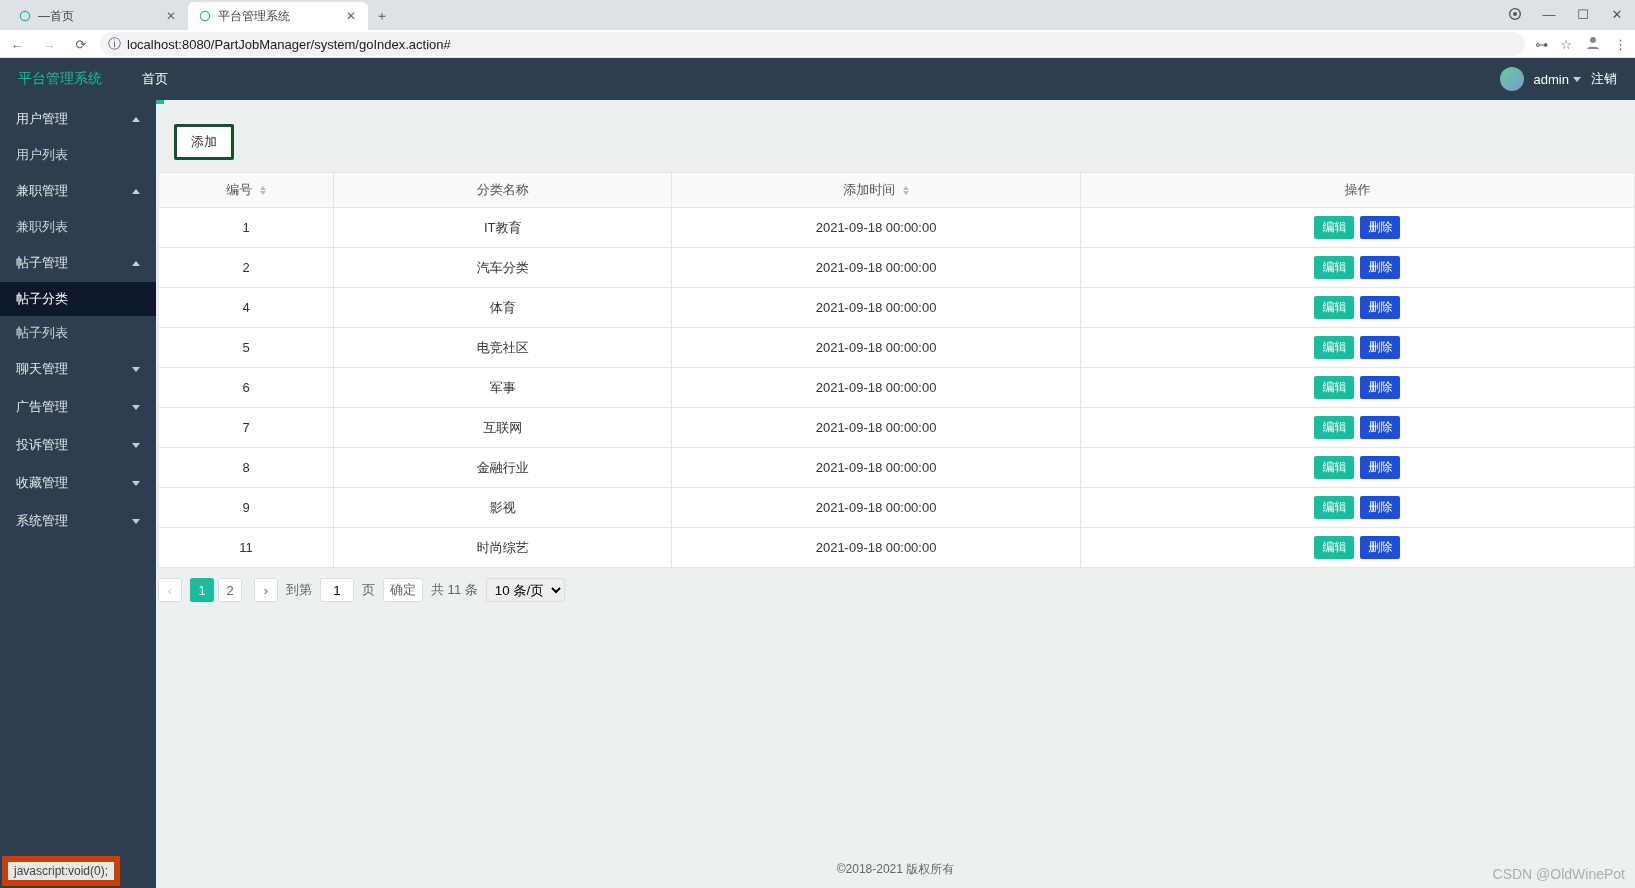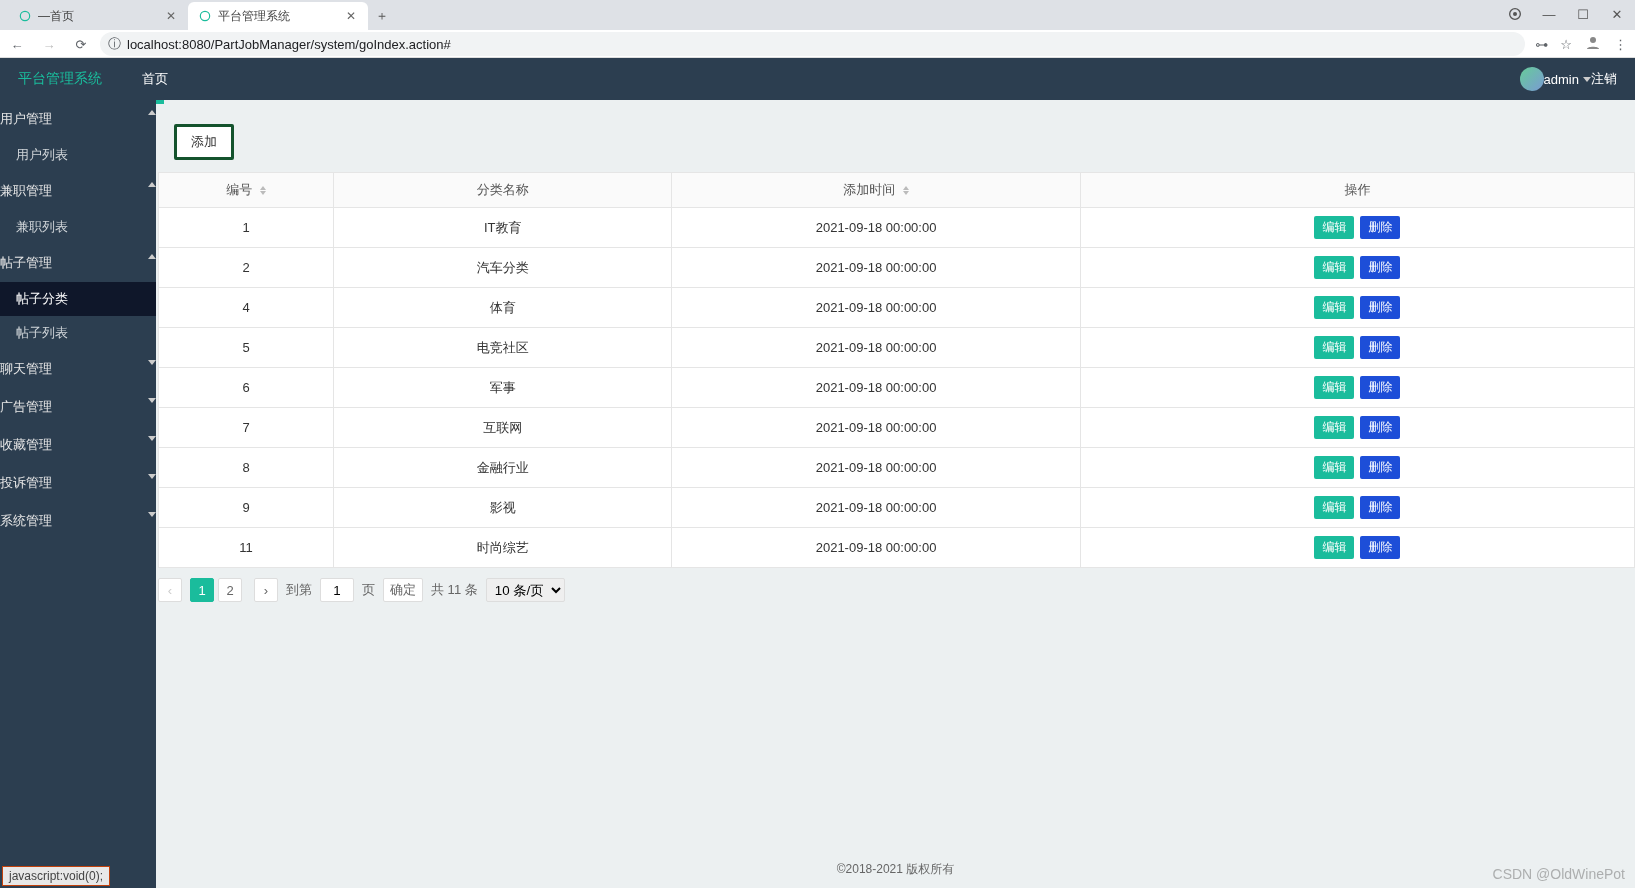--- a/index.html
+++ b/index.html
@@ -25,29 +25,29 @@
     .nav-icon { width: 18px; height: 18px; display:flex; align-items:center; justify-content:center; }
     .url-wrap { flex: 1; display: flex; align-items: center; gap: 6px; padding: 0 8px; height: 24px; border-radius: 12px; background: #f1f3f4; font-size: 13px; color: #202124; }
     .url-info-icon { color: #5f6368; }
     .addr-right { display: flex; align-items: center; gap: 12px; color: #5f6368; }
 
     
     .app-header { height: 42px; background: #2c3e50; display: flex; align-items: center; color: #fff; padding: 0 18px; }
     .brand { color: #1abc9c; font-size: 14px; margin-right: 40px; }
     .top-nav-item { color: #fff; font-size: 13px; cursor: pointer; }
     .header-spacer { flex: 1; }
-    .user-area { display: flex; align-items: center; }
+    .user-area { display: flex; align-items: center; gap: 10px; }
     .avatar { width: 24px; height: 24px; border-radius: 50%; background: linear-gradient(135deg,#6c9 0%, #7a9bd4 100%); }
     .user-name { display: flex; align-items: center; gap: 4px; cursor: pointer; }
     .logout { cursor: pointer; }
 
     
     .app-body { display: flex; height: calc(888px - 58px - 42px); }
     .sidebar { width: 156px; background: #2c3e50; color: #e6e6e6; overflow-y: auto; }
-    .side-group { padding: 10px 0; display: flex; align-items: flex-start; justify-content: space-between; cursor: pointer; font-size: 13px; }
+    .side-group { padding: 10px 16px; display: flex; align-items: center; justify-content: space-between; cursor: pointer; font-size: 13px; }
     .side-sub { padding: 8px 16px; color: #d0d5d9; cursor: pointer; font-size: 13px; }
     .side-sub.active { background: #0f172a; color: #fff; }
 
     .caret { width: 0; height: 0; border-left: 4px solid transparent; border-right: 4px solid transparent; }
     .caret.up { border-bottom: 5px solid #ccc; }
     .caret.down { border-top: 5px solid #ccc; }
 
     .main { flex: 1; background: #ecf0f1; display: flex; flex-direction: column; }
     .teal-bar { height: 4px; width: 8px; background: #1abc9c; }
     .toolbar { padding: 20px 18px 12px; }
@@ -73,21 +73,21 @@
     
     .pagination { display: flex; align-items: center; gap: 8px; padding: 10px 2px; font-size: 13px; color: #666; }
     .pg-btn { width: 24px; height: 24px; border: 1px solid #ddd; background: #fff; display: flex; align-items:center; justify-content: center; cursor: pointer; border-radius: 2px; color: #666; }
     .pg-btn.active { background: #1abc9c; color: #fff; border-color: #1abc9c; }
     .pg-btn.disabled { color: #ccc; cursor: default; }
     .pg-input { width: 34px; height: 24px; border: 1px solid #ddd; text-align: center; border-radius: 2px; }
     .pg-select { height: 24px; border: 1px solid #ddd; border-radius: 2px; padding: 0 4px; }
 
     .footer { text-align: center; padding: 10px; font-size: 12px; color: #666; }
 
-    .status-bar { position: absolute; left: 2px; bottom: 2px; background: #e8e8e8; border: 1px solid #c2410c; font-size: 12px; padding: 2px 6px; color: #444; }
+    .status-bar { position: absolute; left: 2px; bottom: 2px; background: #e8e8e8; border: 6px solid #c2410c; font-size: 12px; padding: 2px 6px; color: #444; }
 
     .watermark { position: absolute; right: 10px; bottom: 6px; color: rgba(120,120,120,0.55); font-size: 14px; pointer-events: none; }
   </style>
 </head>
 <body>
 
 <div class="browser-chrome">
   <div class="tab-bar">
     <div class="tab inactive">
       <span class="tab-favicon">
@@ -177,25 +177,25 @@
       <div class="side-sub">帖子列表</div>
       <div class="side-group">
         <span>聊天管理</span>
         <span class="caret down"></span>
       </div>
       <div class="side-group">
         <span>广告管理</span>
         <span class="caret down"></span>
       </div>
       <div class="side-group">
+        <span>投诉管理</span>
+        <span class="caret down"></span>
+      </div>
+      <div class="side-group">
         <span>收藏管理</span>
-        <span class="caret down"></span>
-      </div>
-      <div class="side-group">
-        <span>投诉管理</span>
         <span class="caret down"></span>
       </div>
       <div class="side-group">
         <span>系统管理</span>
         <span class="caret down"></span>
       </div>
     </div>
 
   <div class="main">
     <div class="teal-bar"></div>

